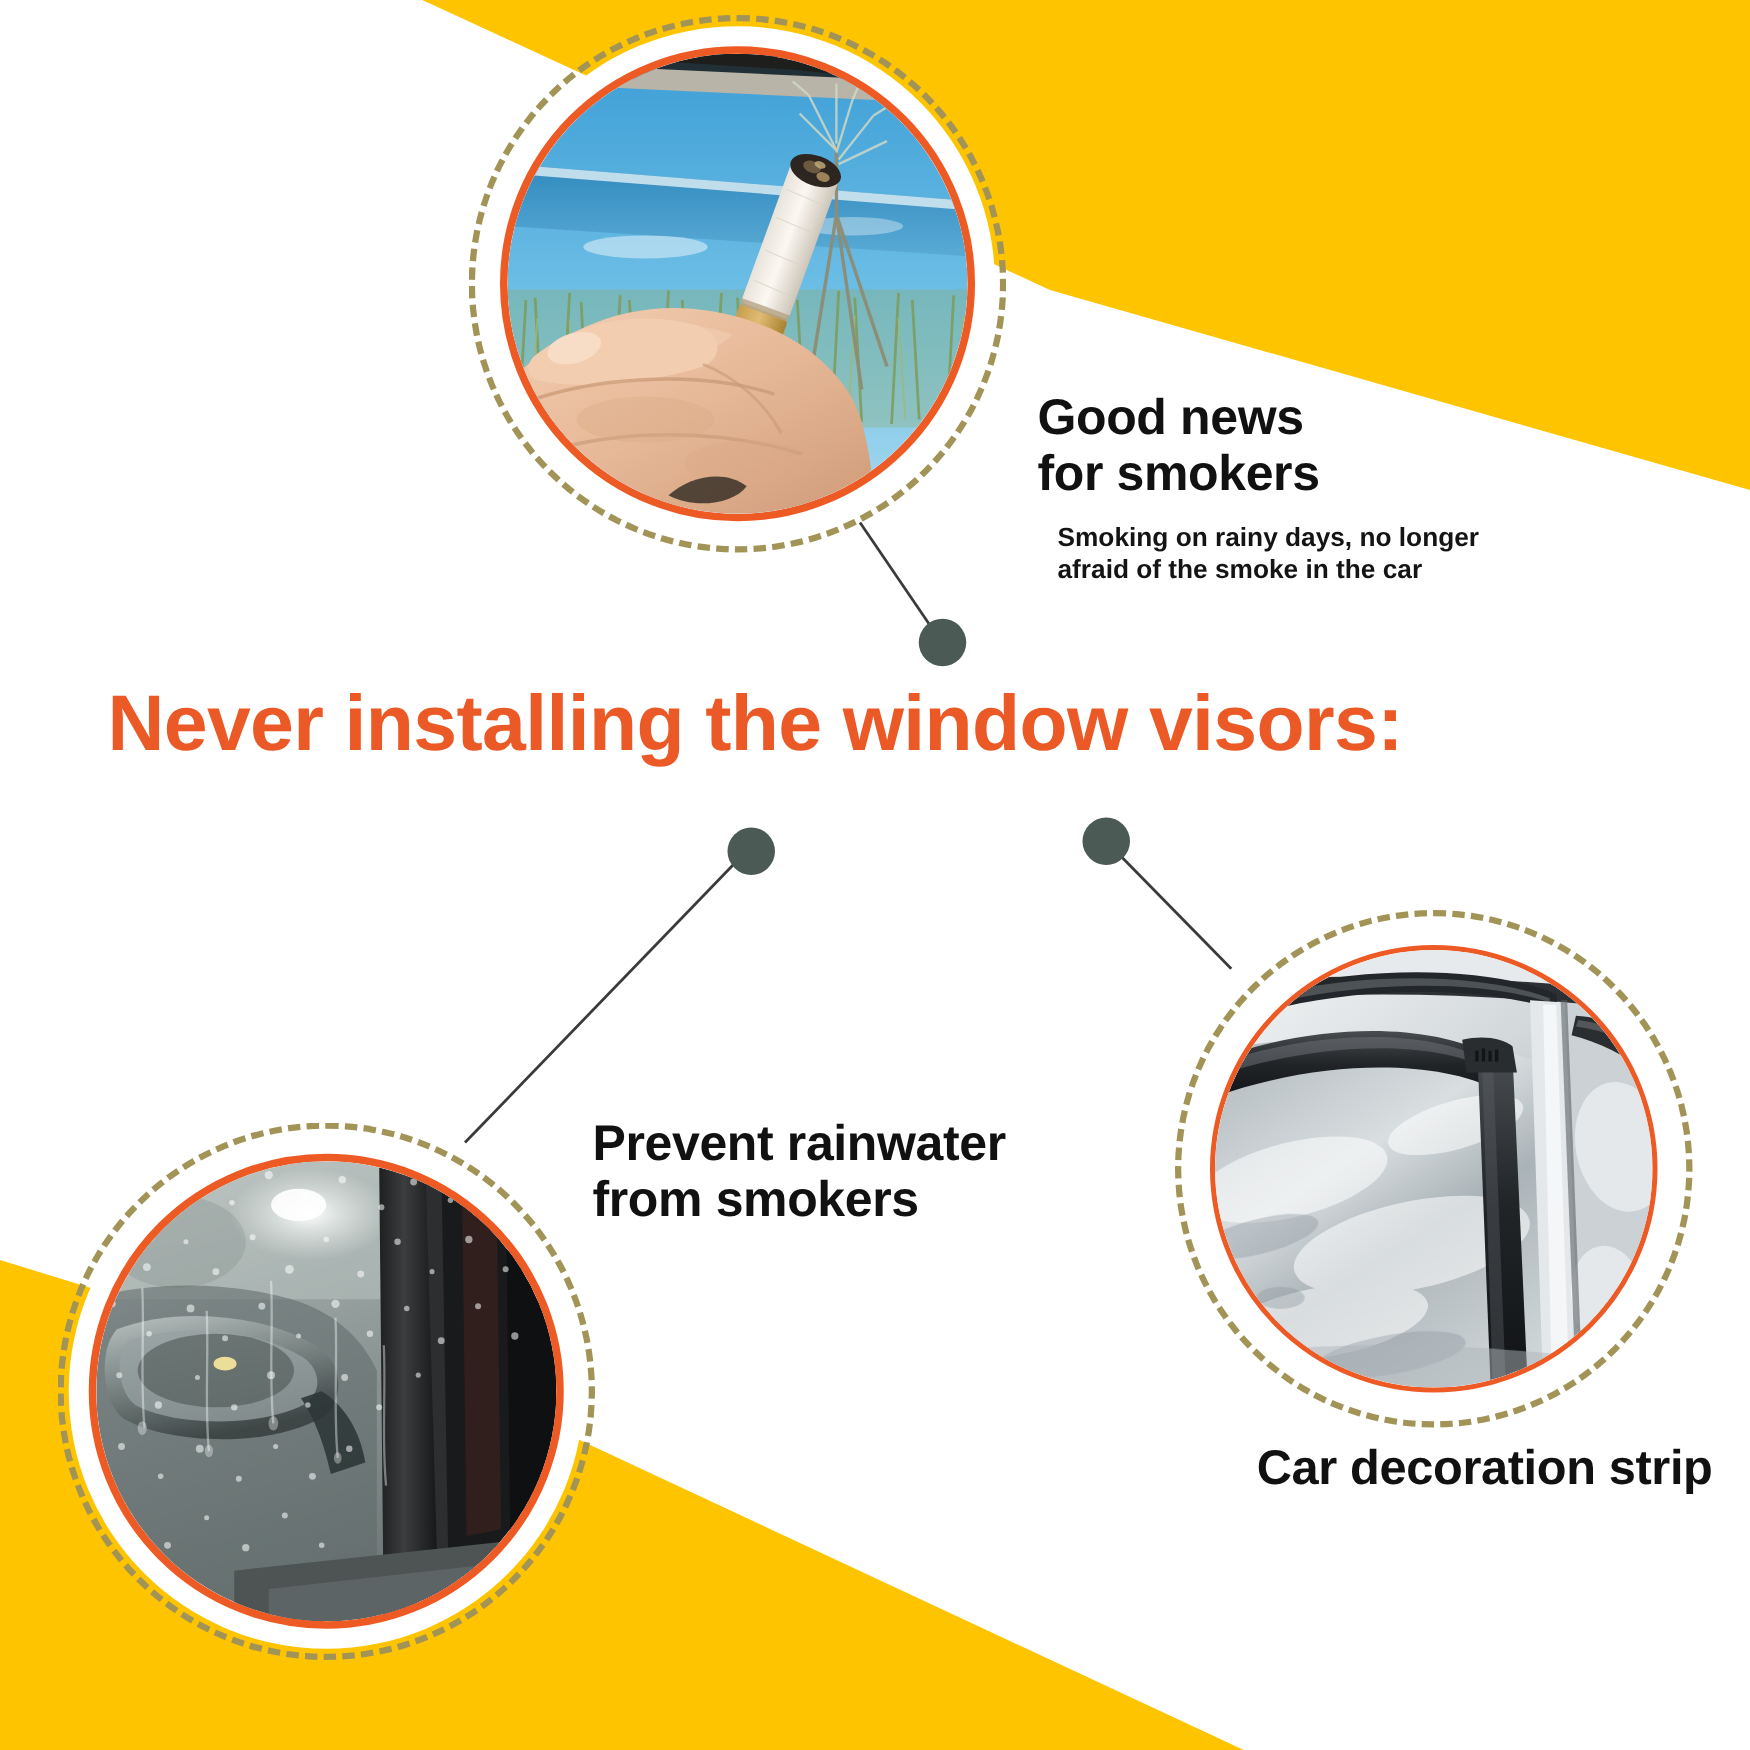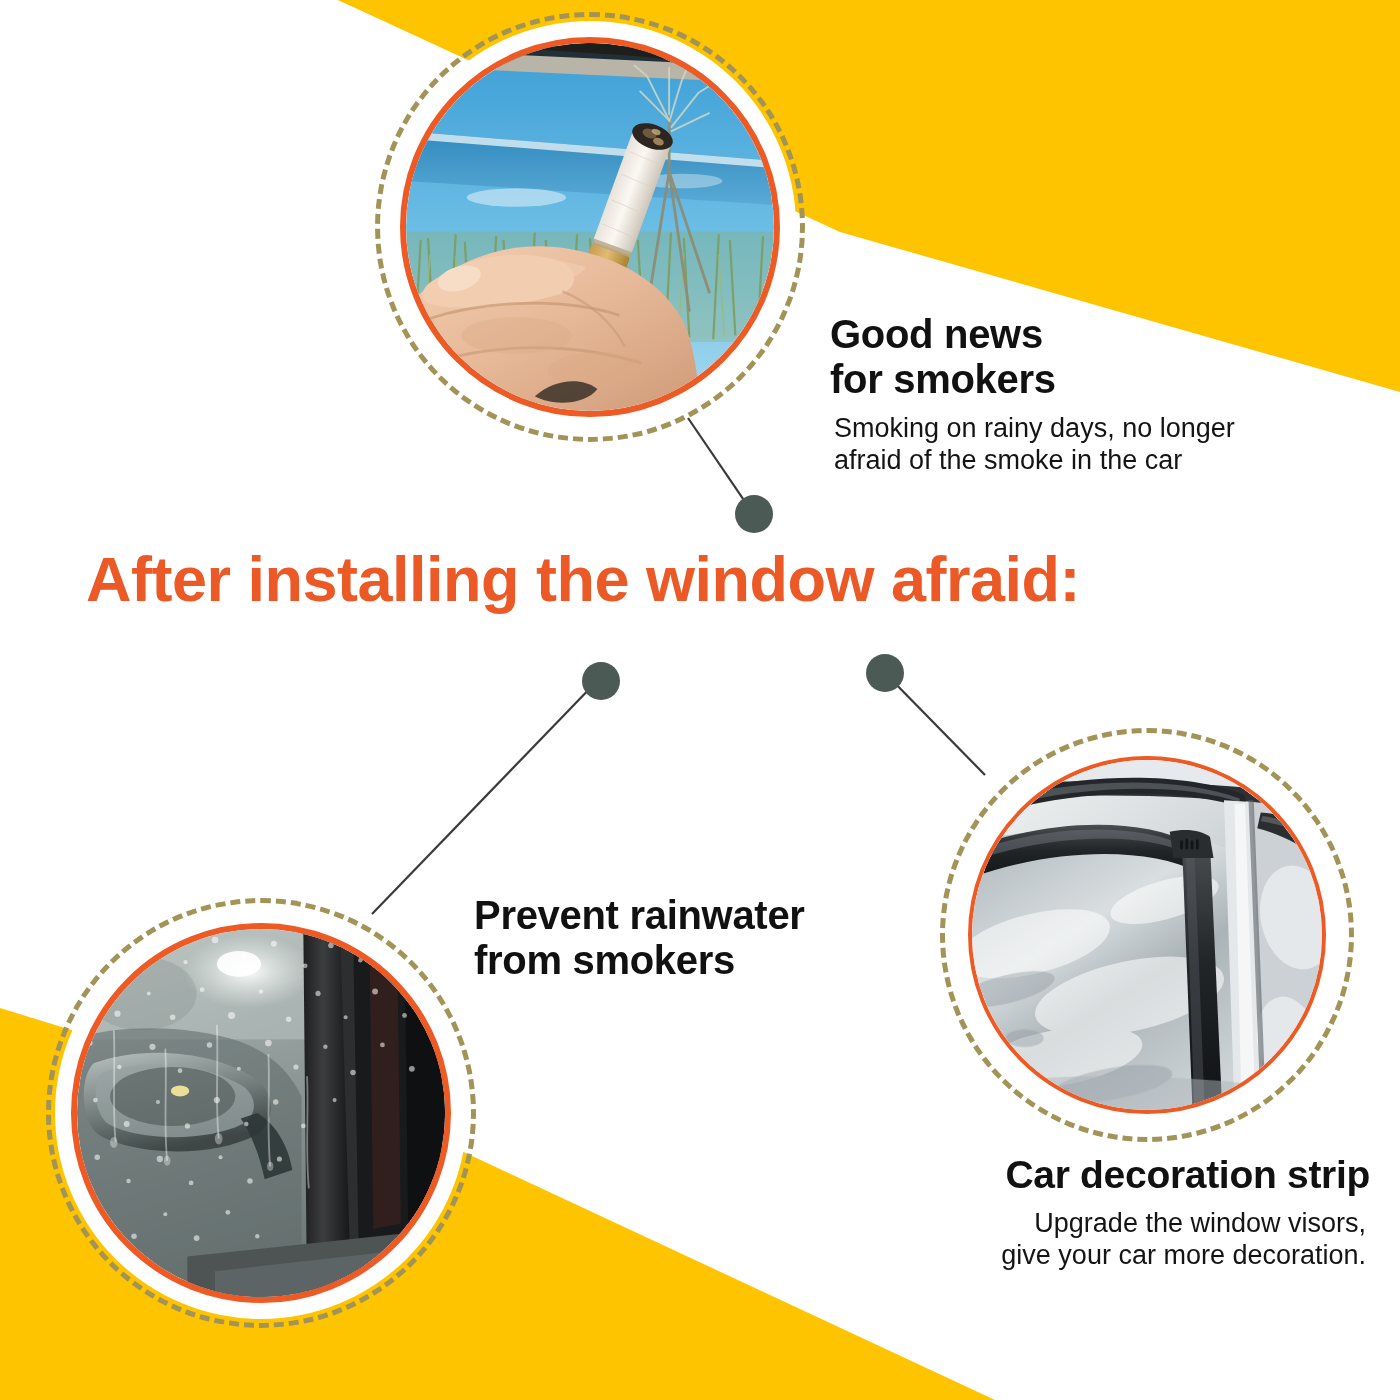--- a/index.html
+++ b/index.html
@@ -103,24 +103,24 @@
     color: #111111;
     font-weight: bold;
     font-size: 40px;
     line-height: 1.12;
     letter-spacing: -0.3px;
     margin: 0 0 10px 0;
     white-space: pre-line;
   }
   .callout .c-body {
     color: #141414;
-    font-weight: normal;
-    font-size: 27px;
+    font-weight: bold;
+    font-size: 21px;
     line-height: 1.2;
-    margin: 4px;
+    margin: 16px;
     white-space: pre-line;
   }
 
   #callout-smokers { left: 830px; top: 312px; width: 430px; }
   #callout-rain    { left: 474px; top: 893px; width: 400px; }
   #callout-deco    { left: 950px; top: 1153px; width: 420px; text-align: right; }
   #callout-deco .c-title { font-size: 39px; }
 </style>
 </head>
 <body>
@@ -496,33 +496,31 @@
           <path d="M332 64 C358 68 380 76 396 86 L396 92 C378 82 356 74 330 70 Z" fill="#7b8083" opacity="0.5"></path>
 
           <path d="M316 46 L322 46 L336 400 L330 400 Z" fill="#5b6165" opacity="0.6"></path>
 
           <path d="M0 372 C120 354 260 360 400 380 L400 400 L0 400 Z" fill="#aeb6b9" opacity="0.5"></path>
         </svg>
       </div>
     </div>
   </div>
 
-  <div id="headline">After installing the window afraid:</div>
+  <div id="headline">Never installing the window visors:</div>
 
   <div class="callout" id="callout-smokers">
     <div class="c-title">Good news
 for smokers</div>
     <div class="c-body">Smoking on rainy days, no longer
 afraid of the smoke in the car</div>
   </div>
 
   <div class="callout" id="callout-rain">
     <div class="c-title">Prevent rainwater
 from smokers</div>
   </div>
 
   <div class="callout" id="callout-deco">
     <div class="c-title">Car decoration strip</div>
-    <div class="c-body">Upgrade the window visors,
-give your car more decoration.</div>
   </div>
 
 </div>
 
 </body></html>

